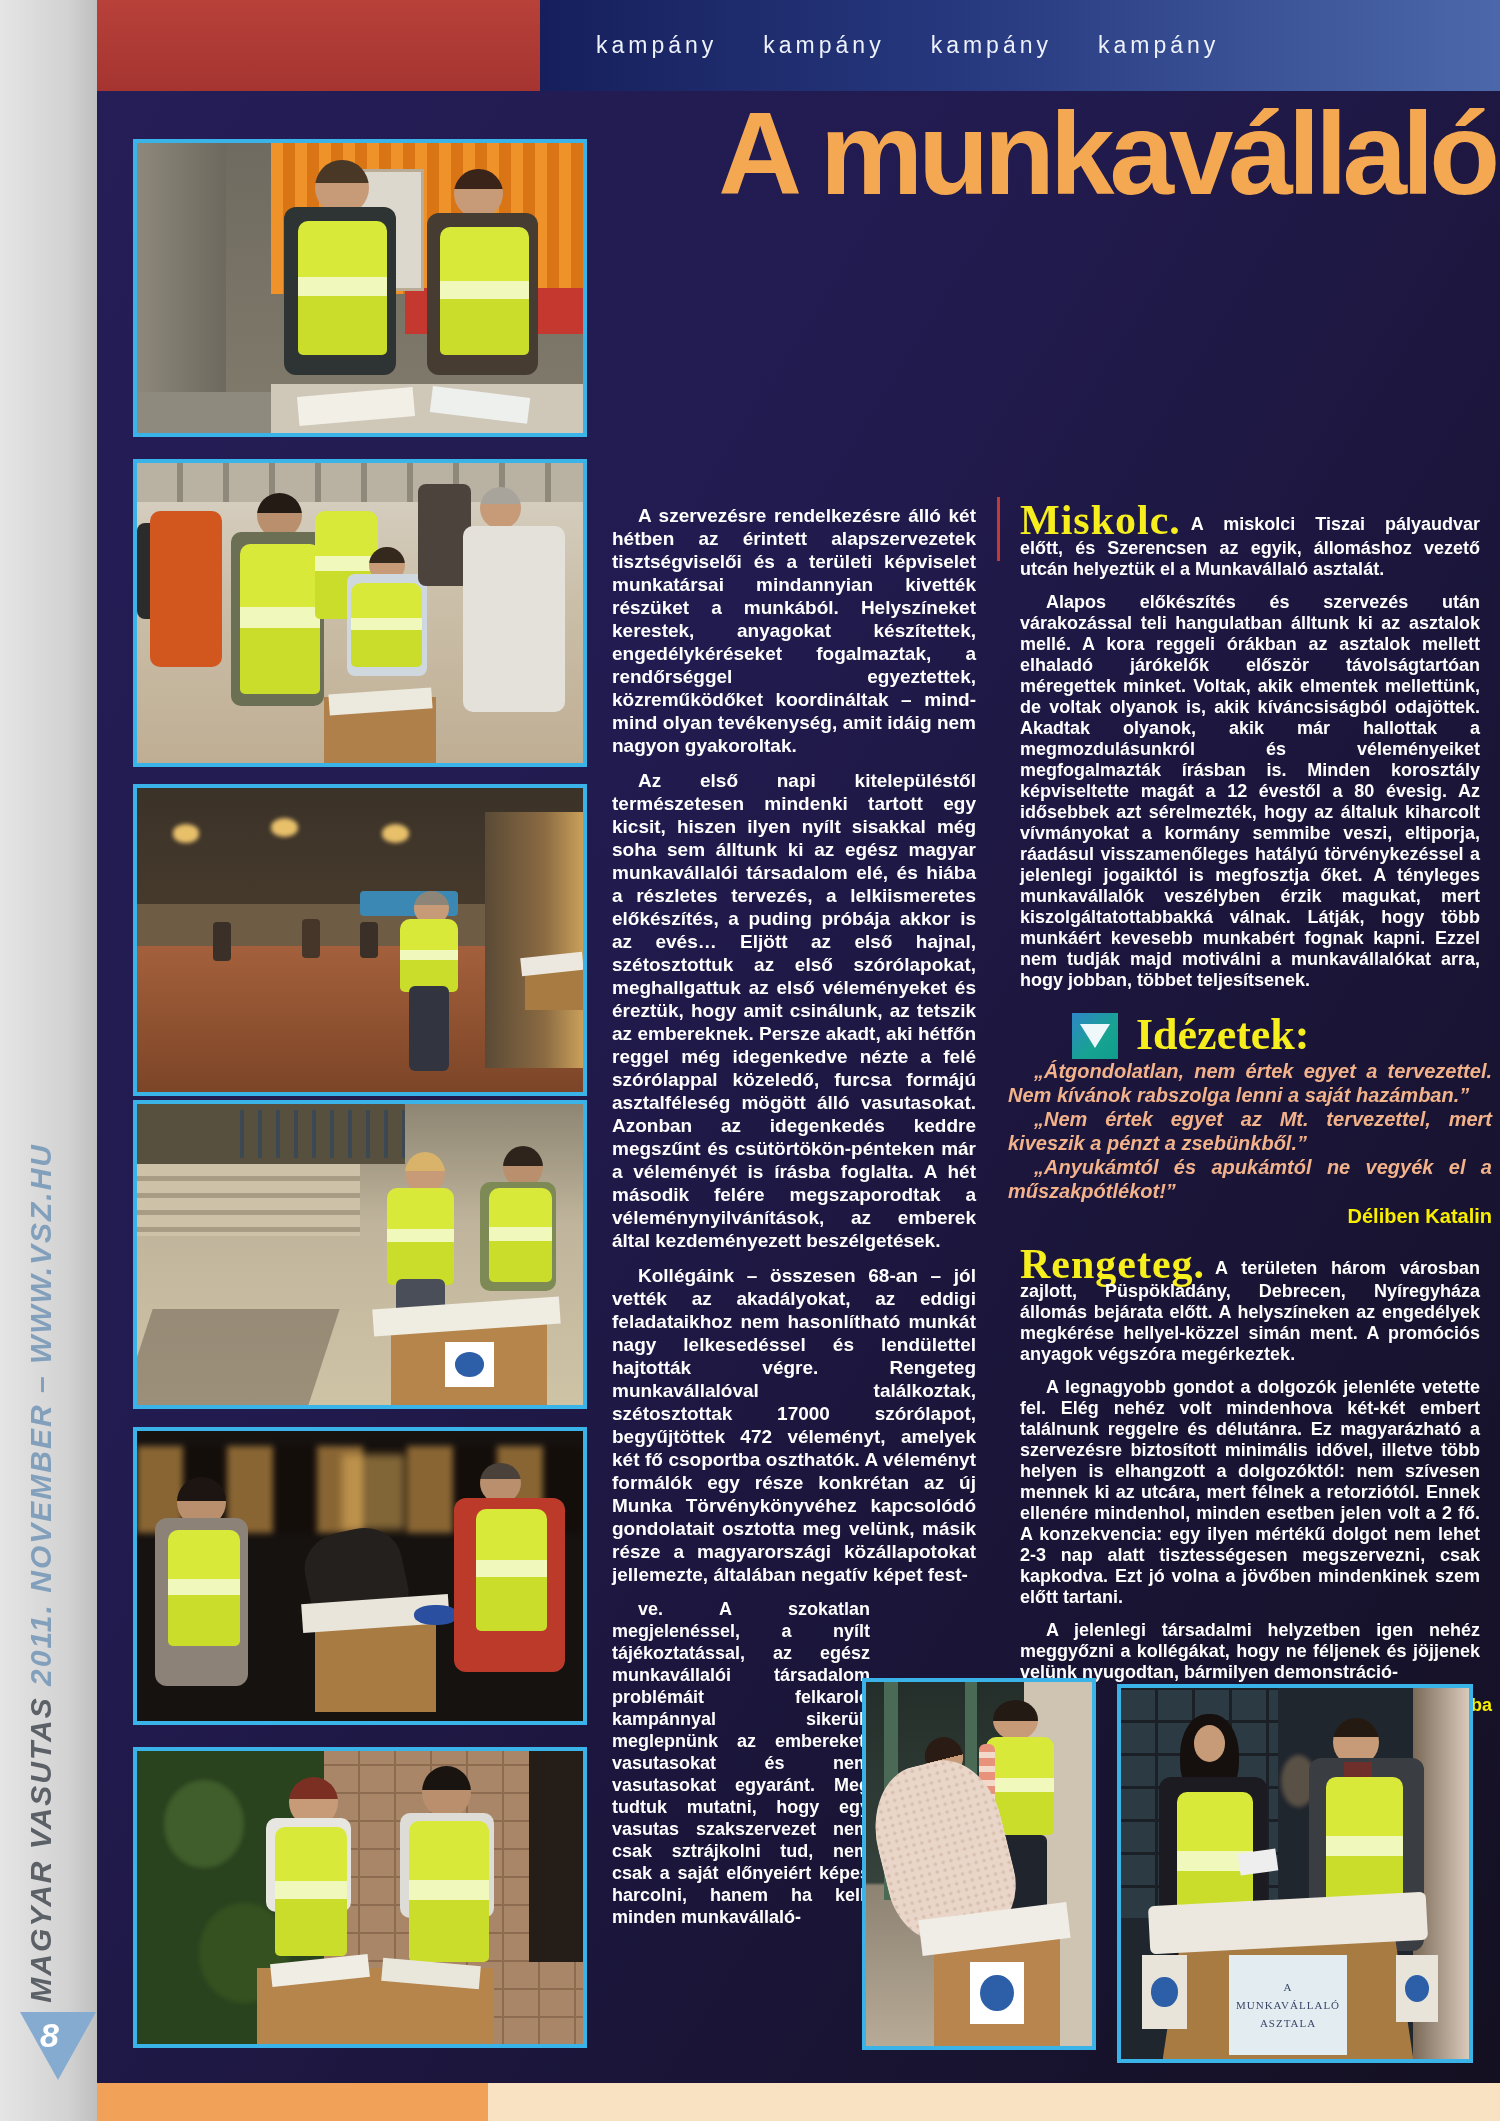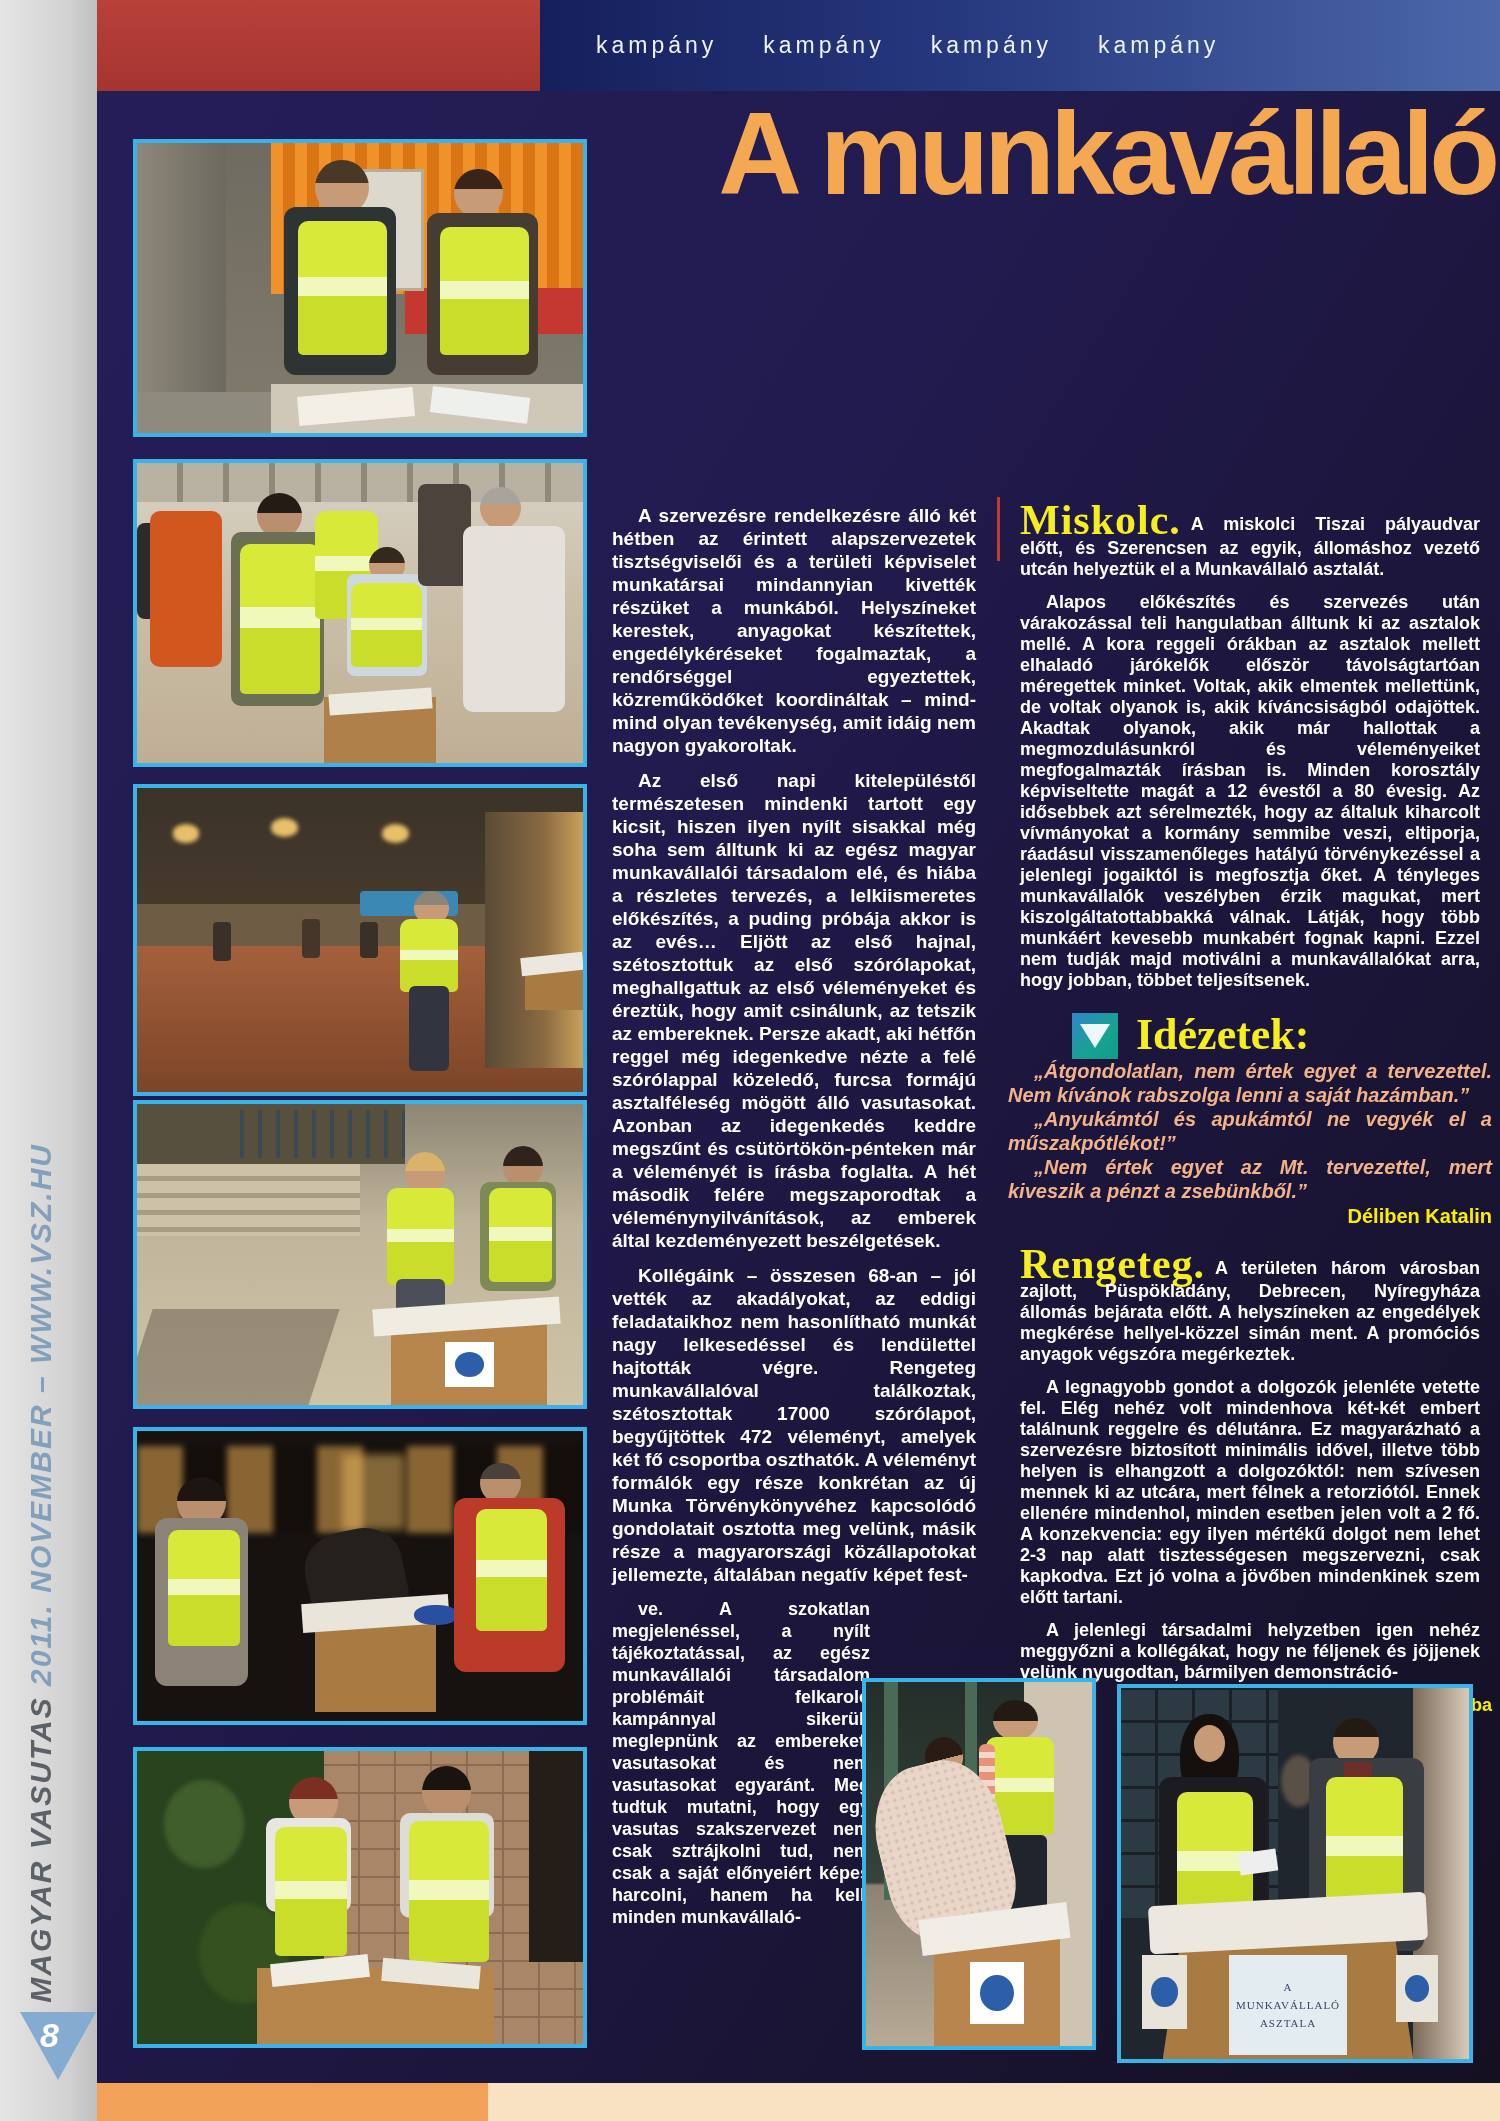--- a/index.html
+++ b/index.html
@@ -204,22 +204,22 @@
     <p class="body-p rp" style="text-indent:0;"><span class="section-head">Miskolc.</span><span>A miskolci Tiszai pályaudvar előtt, és Szerencsen az egyik, állomáshoz vezető utcán helyeztük el a Munkavállaló asztalát.</span></p>
     <p class="body-p rp">Alapos előkészítés és szervezés után várakozással teli hangulatban álltunk ki az asztalok mellé. A kora reggeli órákban az asztalok mellett elhaladó járókelők először távolságtartóan méregettek minket. Voltak, akik elmentek mellettünk, de voltak olyanok is, akik kíváncsiságból odajöttek. Akadtak olyanok, akik már hallottak a megmozdulásunkról és véleményeiket megfogalmazták írásban is. Minden korosztály képviseltette magát a 12 évestől a 80 évesig. Az idősebbek azt sérelmezték, hogy az általuk kiharcolt vívmányokat a kormány semmibe veszi, eltiporja, ráadásul visszamenőleges hatályú törvénykezéssel a jelenlegi jogaiktól is megfosztja őket. A tényleges munkavállalók veszélyben érzik magukat, mert kiszolgáltatottabbakká válnak. Látják, hogy több munkáért kevesebb munkabért fognak kapni. Ezzel nem tudják majd motiválni a munkavállalókat arra, hogy jobban, többet teljesítsenek.</p>
 
     <div class="quote-head-row">
       <div class="tri-icon">
           <div class="tri"></div>
         </div>
       <div class="quote-head">Idézetek:</div>
     </div>
     <p class="quote-p">„Átgondolatlan, nem értek egyet a tervezettel. Nem kívánok rabszolga lenni a saját hazámban.”</p>
+    <p class="quote-p">„Nem értek egyet az Mt. tervezettel, mert kiveszik a pénzt a zsebünkből.”</p>
     <p class="quote-p">„Anyukámtól és apukámtól ne vegyék el a műszakpótlékot!”</p>
-    <p class="quote-p">„Nem értek egyet az Mt. tervezettel, mert kiveszik a pénzt a zsebünkből.”</p>
     <div class="quote-byline">Déliben Katalin</div>
 
     <div class="deb-block">
       <p class="body-p rp" style="text-indent:0;"><span class="section-head">Rengeteg.</span><span>A területen három városban zajlott, Püspökladány, Debrecen, Nyíregyháza állomás bejárata előtt. A helyszíneken az engedélyek megkérése hellyel-közzel simán ment. A promóciós anyagok végszóra megérkeztek.</span></p>
       <p class="body-p rp">A legnagyobb gondot a dolgozók jelenléte vetette fel. Elég nehéz volt mindenhova két-két embert találnunk reggelre és délutánra. Ez magyarázható a szervezésre biztosított minimális idővel, illetve több helyen is elhangzott a dolgozóktól: nem szívesen mennek ki az utcára, mert félnek a retorziótól. Ennek ellenére mindenhol, minden esetben jelen volt a 2 fő. A konzekvencia: egy ilyen mértékű dolgot nem lehet 2-3 nap alatt tisztességesen megszervezni, csak kapkodva. Ezt jó volna a jövőben mindenkinek szem előtt tartani.</p>
       <p class="body-p rp">A jelenlegi társadalmi helyzetben igen nehéz meggyőzni a kollégákat, hogy ne féljenek és jöjjenek velünk nyugodtan, bármilyen demonstráció-</p>
       <div class="deb-tail-row">
         <span>ra.</span>
         <span class="byline">Suszter Csaba</span>
       </div>

